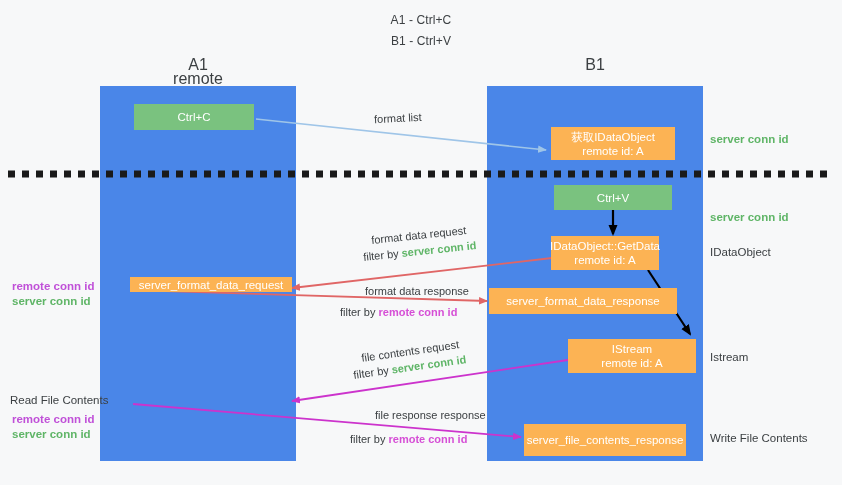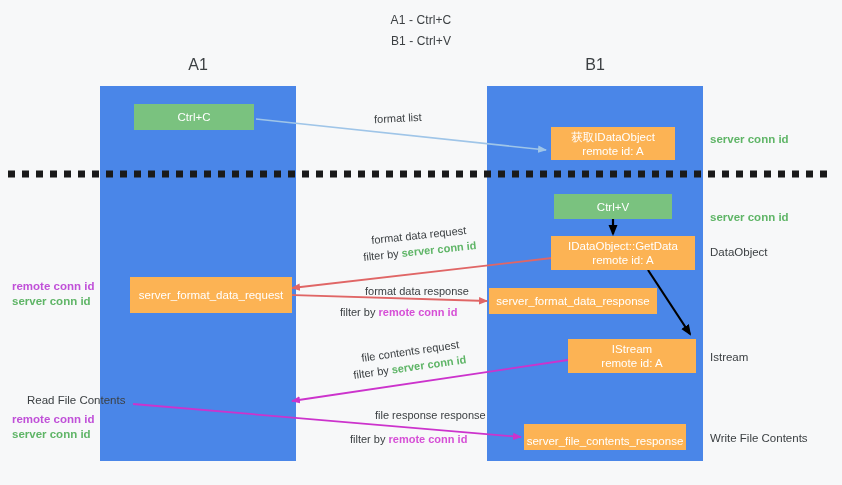--- a/index.html
+++ b/index.html
@@ -63,20 +63,21 @@
 
 <div id="stage">
 
   <div class="title">
     <div>A1 - Ctrl+C</div>
     <div>B1 - Ctrl+V</div>
   </div>
 
   <div class="col-head" style="left:100px;top:58px;width:196px;">
     <div>A1</div>
+    <div>remote</div>
   </div>
   <div class="col-head" style="left:487px;top:58px;width:216px;">
     <div>B1</div>
   </div>
 
   <div class="lane" style="left:100px;top:86px;width:196px;height:375px;"></div>
   <div class="lane" style="left:487px;top:86px;width:216px;height:375px;"></div>
 
   <svg class="overlay" viewBox="0 0 842 485">
     <defs>
@@ -113,44 +114,44 @@
 
   <div class="box green" style="left:134px;top:104px;width:120px;height:26px;">
     <span>Ctrl+C</span>
   </div>
 
   <div class="box orange" style="left:551px;top:127px;width:124px;height:33px;flex-direction:column;">
     <span>获取IDataObject</span>
     <span>remote id: A</span>
   </div>
 
-  <div class="box green" style="left:554px;top:194px;width:118px;height:25px;">
+  <div class="box green" style="left:554px;top:185px;width:118px;height:25px;">
     <span>Ctrl+V</span>
   </div>
 
-  <div class="box orange" style="left:551px;top:236px;width:144px;height:34px;flex-direction:column;">
+  <div class="box orange" style="left:551px;top:236px;width:108px;height:34px;flex-direction:column;">
     <span>IDataObject::GetData</span>
     <span>remote id: A</span>
   </div>
 
   <div class="box orange" style="left:568px;top:339px;width:128px;height:34px;flex-direction:column;">
     <span>IStream</span>
     <span>remote id: A</span>
   </div>
 
-  <div class="box orange" style="left:130px;top:277px;width:162px;height:36px;">
+  <div class="box orange" style="left:130px;top:277px;width:162px;height:15px;">
     <span>server_format_data_request</span>
   </div>
 
-  <div class="box orange" style="left:489px;top:288px;width:168px;height:26px;">
+  <div class="box orange" style="left:489px;top:288px;width:188px;height:26px;">
     <span>server_format_data_response</span>
   </div>
 
 
-  <div class="box orange" style="left:524px;top:424px;width:162px;height:26px;align-items:flex-end;">
+  <div class="box orange" style="left:524px;top:424px;width:162px;height:32px;">
     <span>server_file_contents_response</span>
   </div>
 
   <div class="elabel" style="left:374px;top:111px;transform:rotate(-3deg);">format list</div>
 
   <div class="elabel" style="left:371px;top:228px;transform:rotate(-6deg);">format data request</div>
   <div class="elabel" style="left:363px;top:244px;transform:rotate(-6deg);">
     <span>filter by </span><span class="g">server conn id</span>
   </div>
 
@@ -164,24 +165,24 @@
     <span>filter by </span><span class="g">server conn id</span>
   </div>
 
   <div class="elabel" style="left:375px;top:408px;">file response response</div>
   <div class="elabel" style="left:350px;top:432px;">
     <span>filter by </span><span class="p">remote conn id</span>
   </div>
 
   <div class="ann green" style="left:710px;top:132px;">server conn id</div>
   <div class="ann green" style="left:710px;top:210px;">server conn id</div>
-  <div class="ann plain" style="left:710px;top:245px;">DataObject</div>
+  <div class="ann plain" style="left:710px;top:245px;">IDataObject</div>
   <div class="ann plain" style="left:710px;top:350px;">Istream</div>
   <div class="ann plain" style="left:710px;top:431px;">Write File Contents</div>
 
   <div class="ann purple" style="left:12px;top:279px;">remote conn id</div>
   <div class="ann green" style="left:12px;top:294px;">server conn id</div>
 
-  <div class="ann plain" style="left:27px;top:393px;">Read File Contents</div>
+  <div class="ann plain" style="left:10px;top:393px;">Read File Contents</div>
   <div class="ann purple" style="left:12px;top:412px;">remote conn id</div>
   <div class="ann green" style="left:12px;top:427px;">server conn id</div>
 
 </div>
 
 </body></html>

